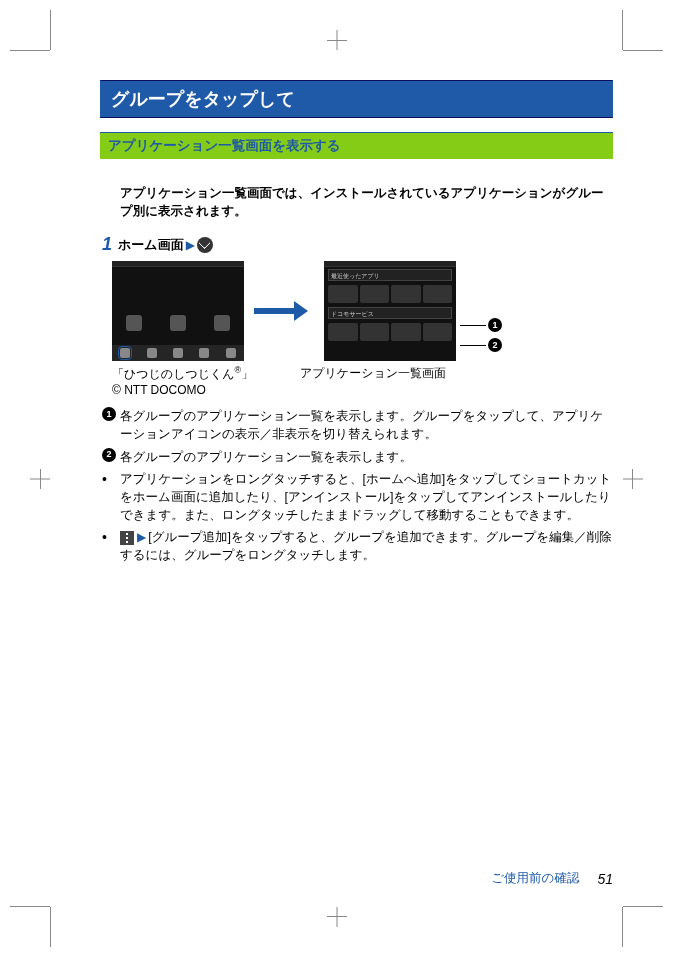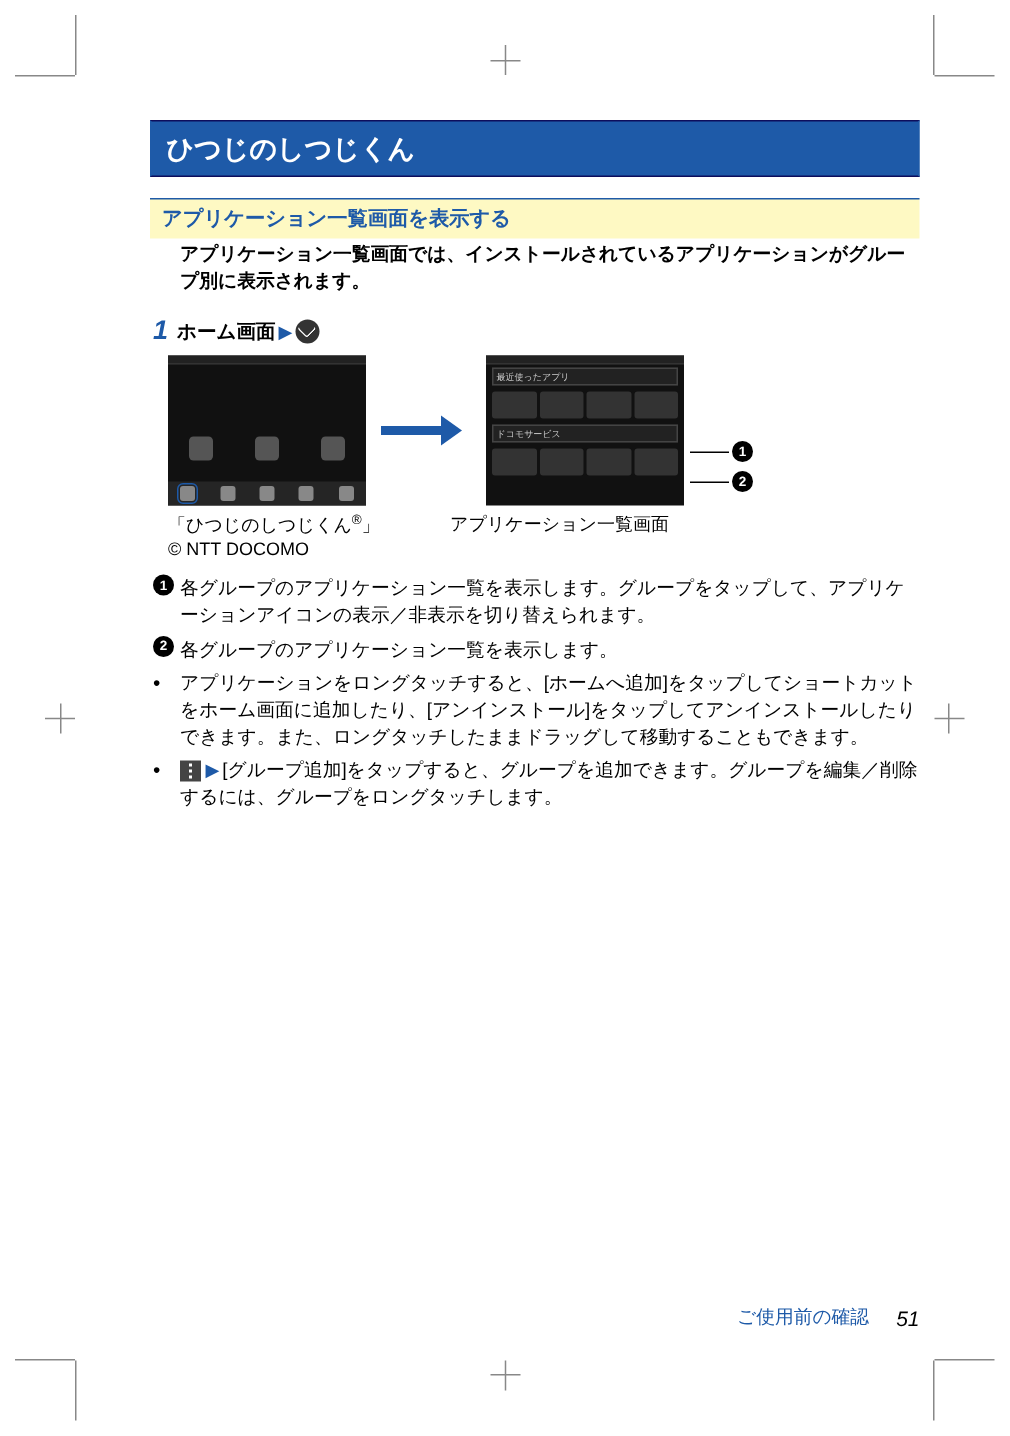--- a/index.html
+++ b/index.html
@@ -20,26 +20,26 @@
     color: #fff;
     font-weight: bold;
     font-size: 18px;
     padding: 6px 10px;
     margin-bottom: 14px;
     border: 1px solid #1e5aa8;
     border-top: 1px solid #0d0d5c;
     border-bottom: 1px solid #0d0d5c;
   }
   .sub-bar {
-    background: #fef9c3;
+    background: #84cc16;
     color: #1e5aa8;
     font-weight: bold;
     font-size: 13.5px;
     padding: 4px 8px;
-    margin-bottom: 1px;
+    margin-bottom: 25px;
     border-top: 1px solid #1e5aa8;
   }
   .intro {
     font-weight: bold;
     font-size: 12.5px;
     line-height: 1.45;
     margin-bottom: 14px;
     margin-left: 20px;
   }
   .step-row {
@@ -156,21 +156,21 @@
 <div class="cm v mid-top-v"></div>
 <div class="cm h mid-bot-h"></div>
 <div class="cm v mid-bot-v"></div>
 <div class="cm h mid-left-h"></div>
 <div class="cm v mid-left-v"></div>
 <div class="cm h mid-right-h"></div>
 <div class="cm v mid-right-v"></div>
 
 <div class="page">
 
-  <div class="title-bar">ひつじのしつじくん</div>
+  <div class="title-bar">グループをタップして</div>
 
   <div class="sub-bar">アプリケーション一覧画面を表示する</div>
 
   <p class="intro">アプリケーション一覧画面では、インストールされているアプリケーションがグループ別に表示されます。</p>
 
   <div class="step-row">
     <span class="step-num">1</span>
     <span class="step-text">ホーム画面</span>
     <span class="tri">▶</span>
     <span class="circle-icon"></span>

